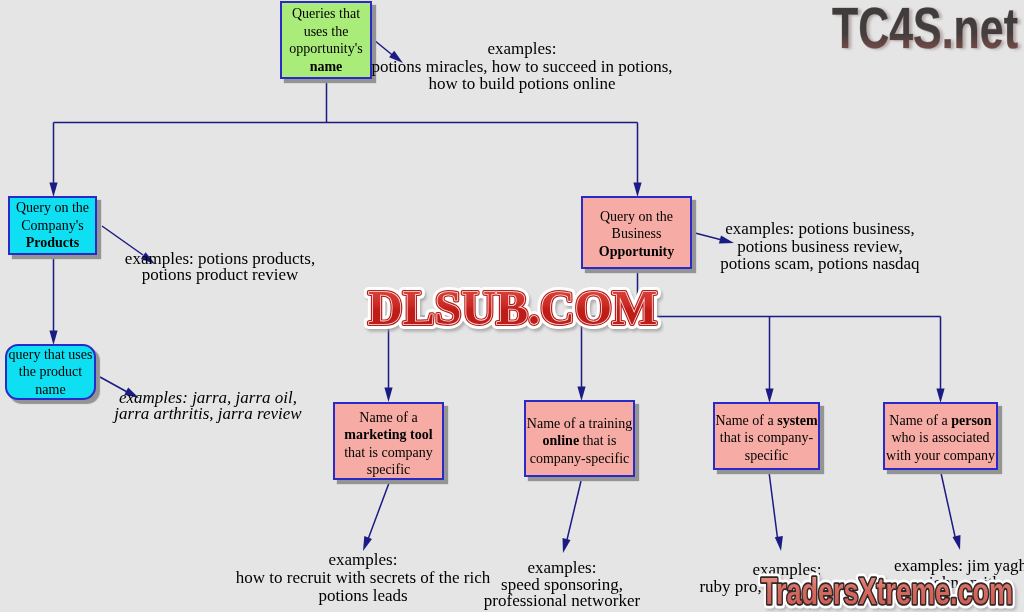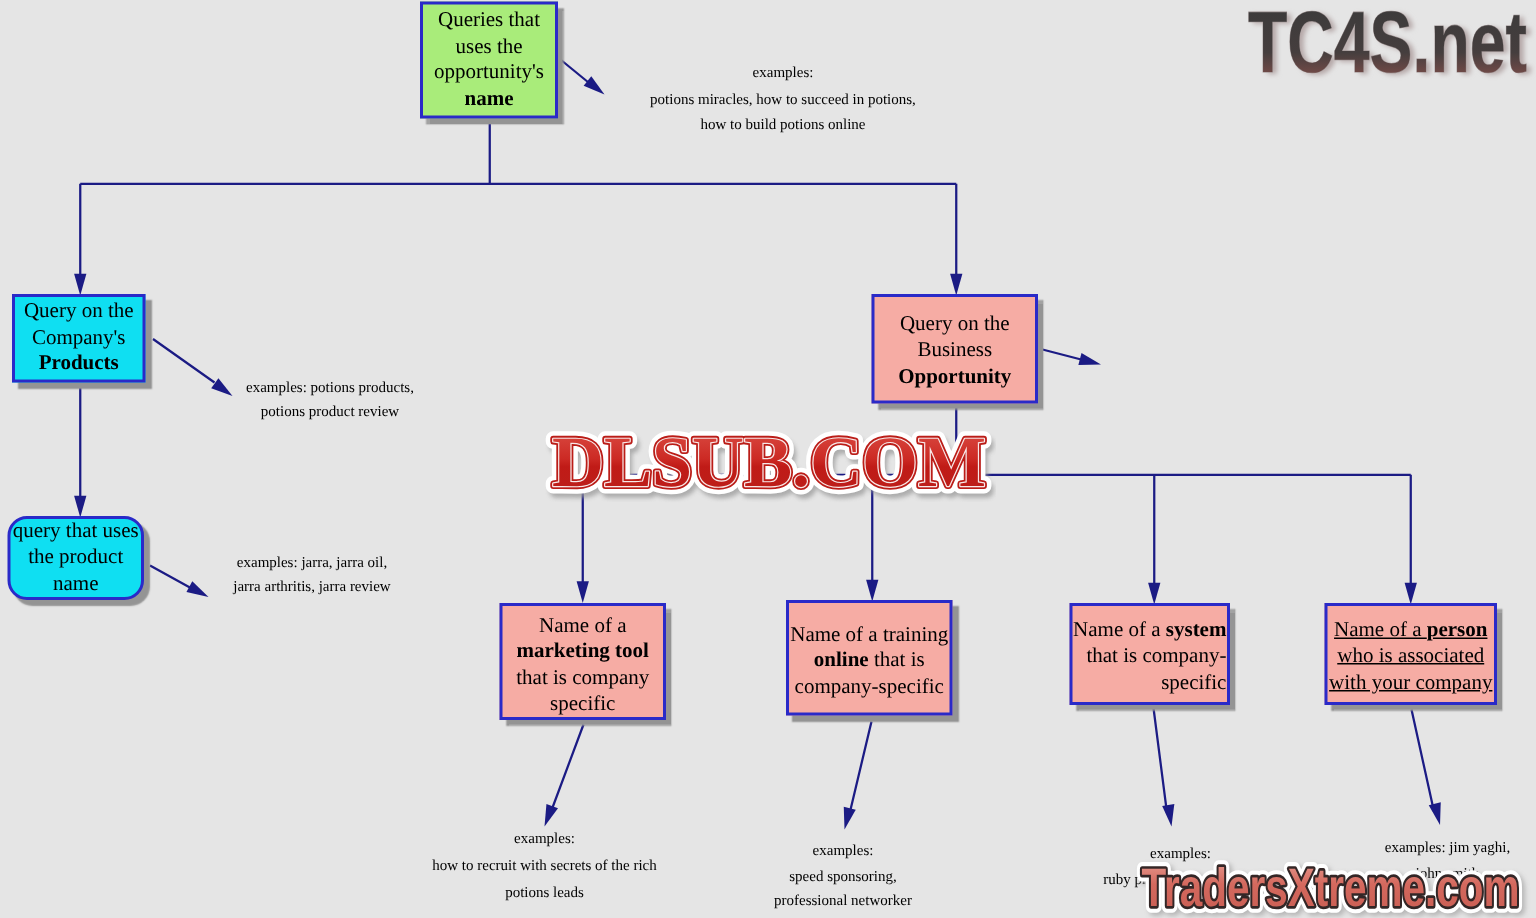--- a/index.html
+++ b/index.html
@@ -5,21 +5,21 @@
   html,body{margin:0;padding:0;}
   #page{position:relative;width:1024px;height:612px;background:#e5e5e5;overflow:hidden;
         font-family:"Liberation Serif",serif;color:#000;}
   #lines{position:absolute;left:0;top:0;width:1024px;height:612px;}
   .box{position:absolute;border:2px solid #2a2ac8;box-shadow:4px 4px 1px #949494;
        display:flex;align-items:center;justify-content:center;text-align:center;
        font-size:14px;line-height:17.5px;box-sizing:border-box;}
   .green{background:#a9ec7a;}
   .cyan{background:#0fdff2;}
   .pink{background:#f6aca4;}
-  .txt{position:absolute;text-align:center;font-size:10px;line-height:17px;white-space:nowrap;}
+  .txt{position:absolute;text-align:center;font-size:17px;line-height:17px;white-space:nowrap;}
 </style>
 </head>
 <body>
 <div id="page">
 
 <svg id="lines" viewBox="0 0 1024 612" xmlns="http://www.w3.org/2000/svg">
   <g stroke="#1b1b84" stroke-width="1.5" fill="none">
     <path d="M326.5 81 V122.5 M53.5 122.5 H637.5 M53.5 122.5 V183 M637.5 122.5 V183"></path>
     <path d="M53.5 257 V331 M637.5 270 V316.5 M388.5 316.5 H940.5"></path>
     <path d="M388.5 316.5 V388 M581.5 316.5 V387 M769.5 316.5 V389 M940.5 316.5 V389"></path>
@@ -57,29 +57,30 @@
 <div class="box pink" style="left:581px;top:196px;width:111px;height:73px;">
   <div style="padding-top:3px;">Query on the<br>Business<br><b>Opportunity</b></div>
 </div>
 <div class="box pink" style="left:333px;top:402px;width:111px;height:78px;">
   <div style="padding-top:5px;">Name of a<br><b>marketing tool</b><br>that is company<br>specific</div>
 </div>
 <div class="box pink" style="left:524px;top:400px;width:111px;height:77px;">
   <div style="padding-top:5px;">Name of a training<br><b>online</b> that is<br>company-specific</div>
 </div>
 <div class="box pink" style="left:713px;top:402px;width:107px;height:68px;">
-  <div style="padding-top:4px;text-align:right;">Name of a <b>system</b><br>that is company-<br>specific</div>
+  <div style="padding-top:4px;">Name of a <b>system</b><br>that is company-<br>specific</div>
 </div>
 <div class="box pink" style="left:883px;top:402px;width:115px;height:68px;">
-  <div style="padding-top:4px;text-decoration:underline;">Name of a <b>person</b><br>who is associated<br>with your company</div>
+  <div style="padding-top:4px;">Name of a <b>person</b><br>who is associated<br>with your company</div>
 </div>
 
 <div class="txt" style="left:272px;top:40px;width:500px;line-height:17.7px;">examples:<br>potions miracles, how to succeed in potions,<br>how to build potions online</div>
 <div class="txt" style="left:120px;top:251px;width:200px;line-height:16px;">examples: potions products,<br>potions product review</div>
-<div class="txt" style="left:108px;top:368px;width:200px;line-height:16px;">examples: jarra, jarra oil,<br>jarra arthritis, jarra review</div>
+<div class="txt" style="left:108px;top:390px;width:200px;line-height:16px;font-style:italic;">examples: jarra, jarra oil,<br>jarra arthritis, jarra review</div>
+<div class="txt" style="left:720px;top:220px;width:200px;line-height:17.7px;">examples: potions business,<br>potions business review,<br>potions scam, potions nasdaq</div>
 <div class="txt" style="left:233px;top:551px;width:260px;line-height:18px;">examples:<br>how to recruit with secrets of the rich<br>potions leads</div>
 <div class="txt" style="left:462px;top:560px;width:200px;line-height:16.5px;">examples:<br>speed sponsoring,<br>professional networker</div>
 <div class="txt" style="left:687px;top:561px;width:200px;line-height:17px;">examples:<br>ruby pro, ruby pro review</div>
 <div class="txt" style="left:865px;top:558px;width:200px;line-height:16.5px;">examples: jim yaghi,<br>john smith</div>
 
 <svg style="position:absolute;left:826px;top:0px;" width="198" height="60" xmlns="http://www.w3.org/2000/svg">
   <defs>
     <linearGradient id="tc" x1="0" y1="0" x2="0" y2="1">
       <stop offset="0" stop-color="#3a3a3a"></stop>
       <stop offset="0.6" stop-color="#453e3e"></stop>

